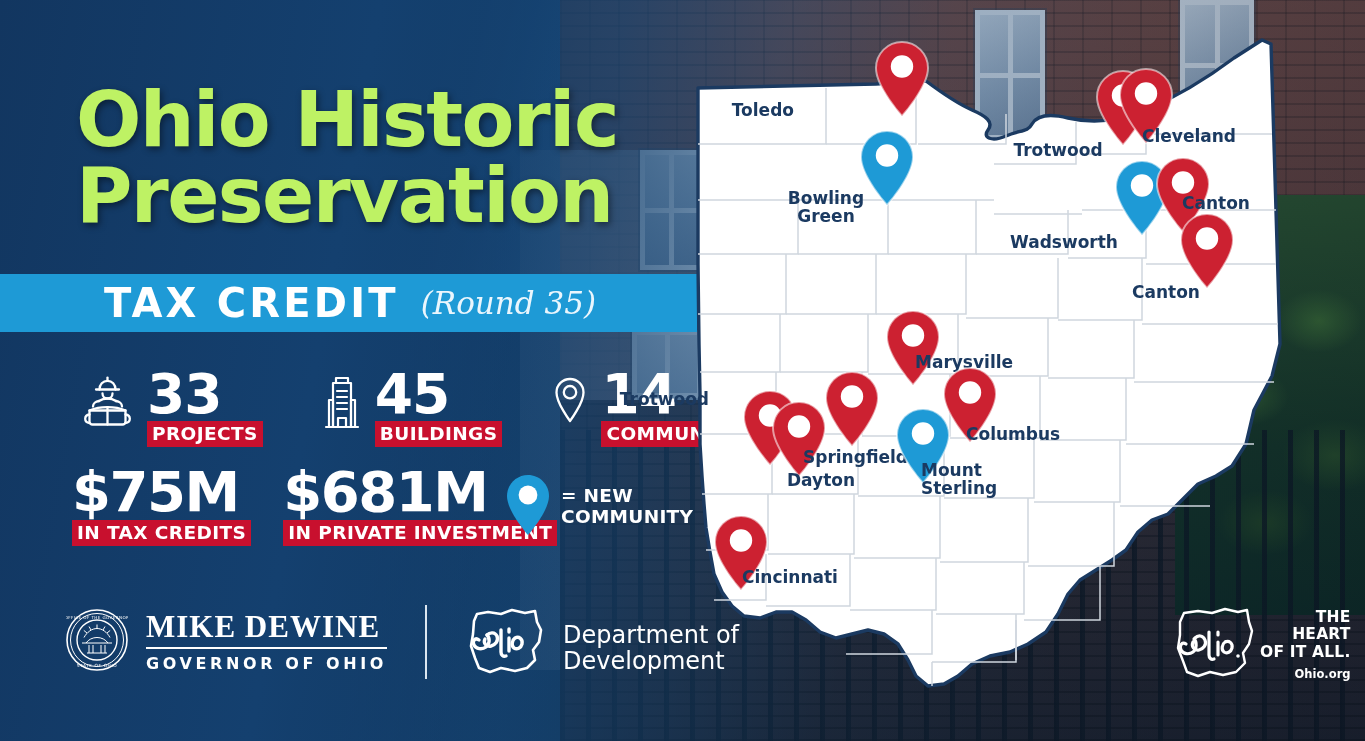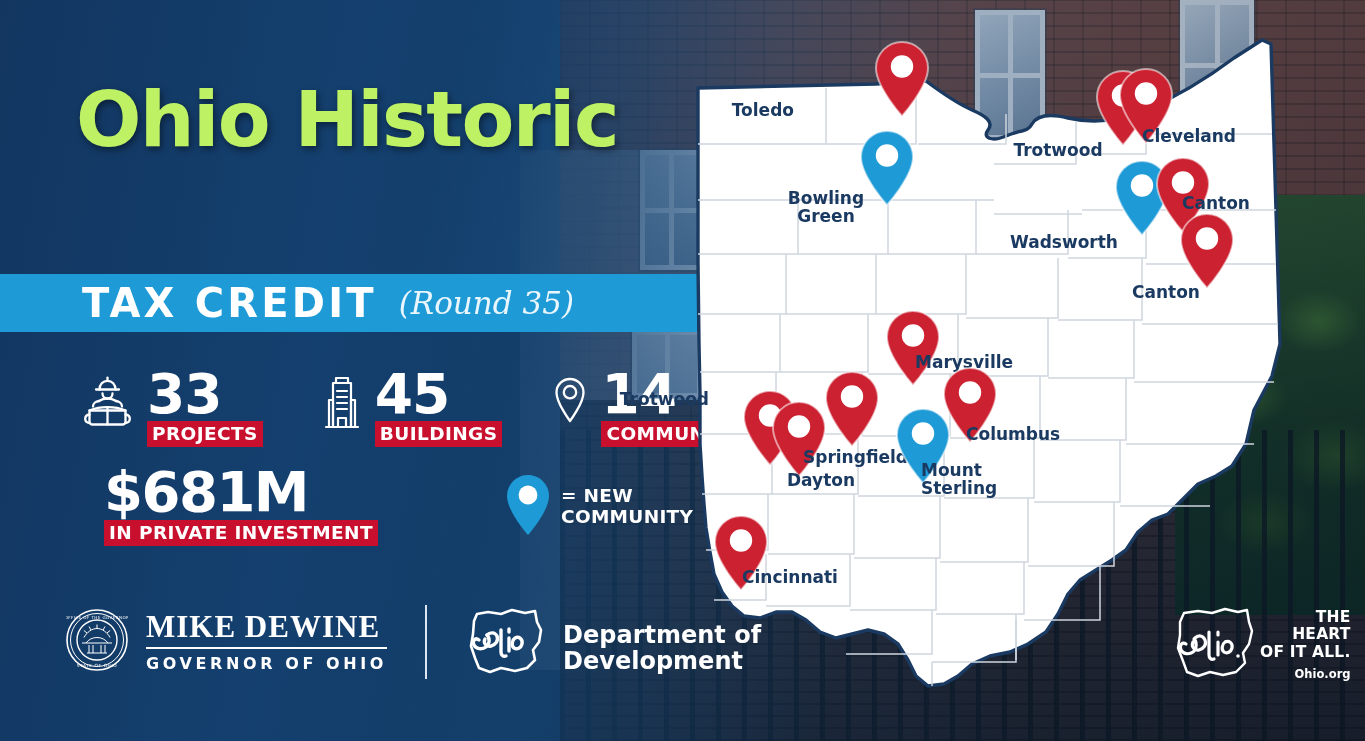--- a/index.html
+++ b/index.html
@@ -87,21 +87,21 @@
   .title .l2 { display:block; }
 
   
   .band {
     position:absolute; left:0; top:274px; width:697px; height:58px;
     background:#1e9ad6;
     display:flex; align-items:center;
   }
   .band-main {
     color:#fff; font-weight:bold; font-size:40px; letter-spacing:3.2px;
-    margin-left:82px; font-family:"DejaVu Sans", sans-serif;
+    margin-left:104px; font-family:"DejaVu Sans", sans-serif;
   }
   .band-sub {
     color:#eaf6fd; font-size:31px; font-style:italic; margin-left:22px;
     font-family:"DejaVu Serif", serif;
   }
 
   
   .stats-row1 { position:absolute; left:76px; top:370px; display:flex; align-items:flex-start; }
   .stat { display:flex; align-items:flex-start; }
   .stat .ico { margin-right:9px; margin-top:2px; }
@@ -139,21 +139,21 @@
     color:#fff; font-family:"Liberation Serif", serif; font-size:31px; font-weight:bold;
     letter-spacing:1px; line-height:1;
   }
   .gov-rule { height:2px; background:#fff; margin:5px 0 5px 0; }
   .gov-sub {
     color:#fff; font-size:16px; font-weight:bold; letter-spacing:3.6px;
     font-family:"DejaVu Sans", sans-serif;
   }
   .divider { width:2px; height:74px; background:#dbe6f0; margin:0 30px 0 38px; }
   .dept-text {
-    color:#fff; font-weight:bold; font-size:24px; line-height:1.1; margin-left:14px;
+    color:#fff; font-weight:normal; font-size:24px; line-height:1.1; margin-left:14px;
     font-family:"DejaVu Sans", sans-serif;
     margin-top:12px;
   }
 
   .ohio-logo { position:absolute; left:1168px; top:604px; display:flex; align-items:center; }
   .ohio-tag {
     color:#fff; font-weight:bold; font-size:15.5px; line-height:1.12; margin-left:6px;
     font-family:"DejaVu Sans", sans-serif; letter-spacing:.2px;text-align:right;
   }
   .ohio-url { font-size:11.5px; margin-top:7px; letter-spacing:0; }
@@ -183,20 +183,21 @@
     <div class="bg-win" style="left:632px;top:330px;width:70px;height:130px;"></div>
     <div class="bg-lowerbrick"></div>
     <div class="bg-tree"></div>
     <div class="bg-fence"></div>
     <div class="bg-tint"></div>
     <div class="left-panel2"></div>
   </div>
 
   <div class="title">
     <span>Ohio Historic</span>
+    <span class="l2">Preservation</span>
   </div>
 
   <div class="band">
     <span class="band-main">TAX CREDIT</span>
     <span class="band-sub">(Round 35)</span>
   </div>
 
   <div class="stats-row1">
 
     <div class="stat">
@@ -252,20 +253,24 @@
         </svg>
       </span>
       <span class="nums">
         <span class="big-num">14</span>
         <span class="tag">COMMUNITIES</span>
       </span>
     </div>
   </div>
 
   <div class="stats-row2">
+    <div class="money-block">
+      <span class="money">$75M</span>
+      <span class="tag">IN TAX CREDITS</span>
+    </div>
     <div class="sp3"></div>
     <div class="money-block">
       <span class="money">$681M</span>
       <span class="tag">IN PRIVATE INVESTMENT</span>
     </div>
   </div>
 
   <div class="legend">
     <span>
       <svg width="46" height="64" viewBox="0 0 46 64">

